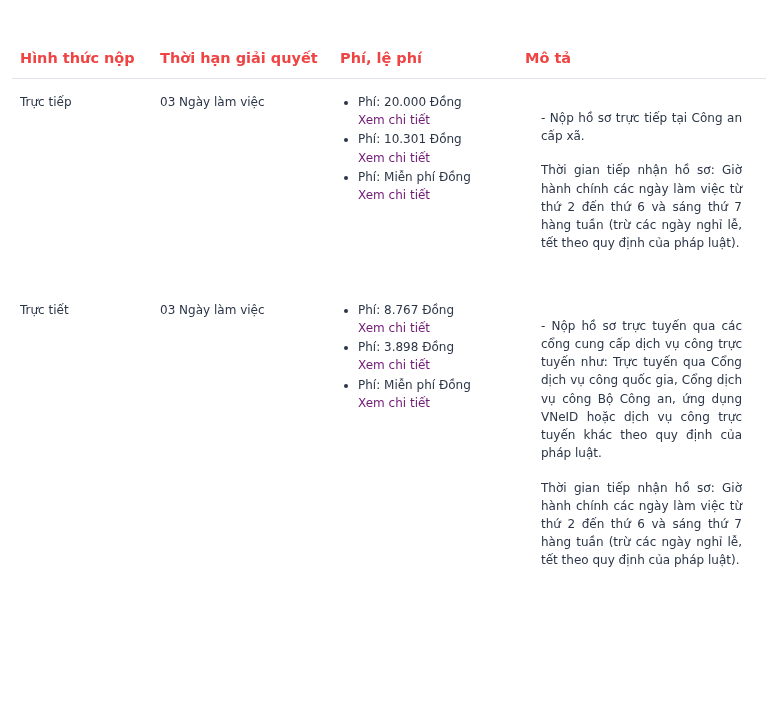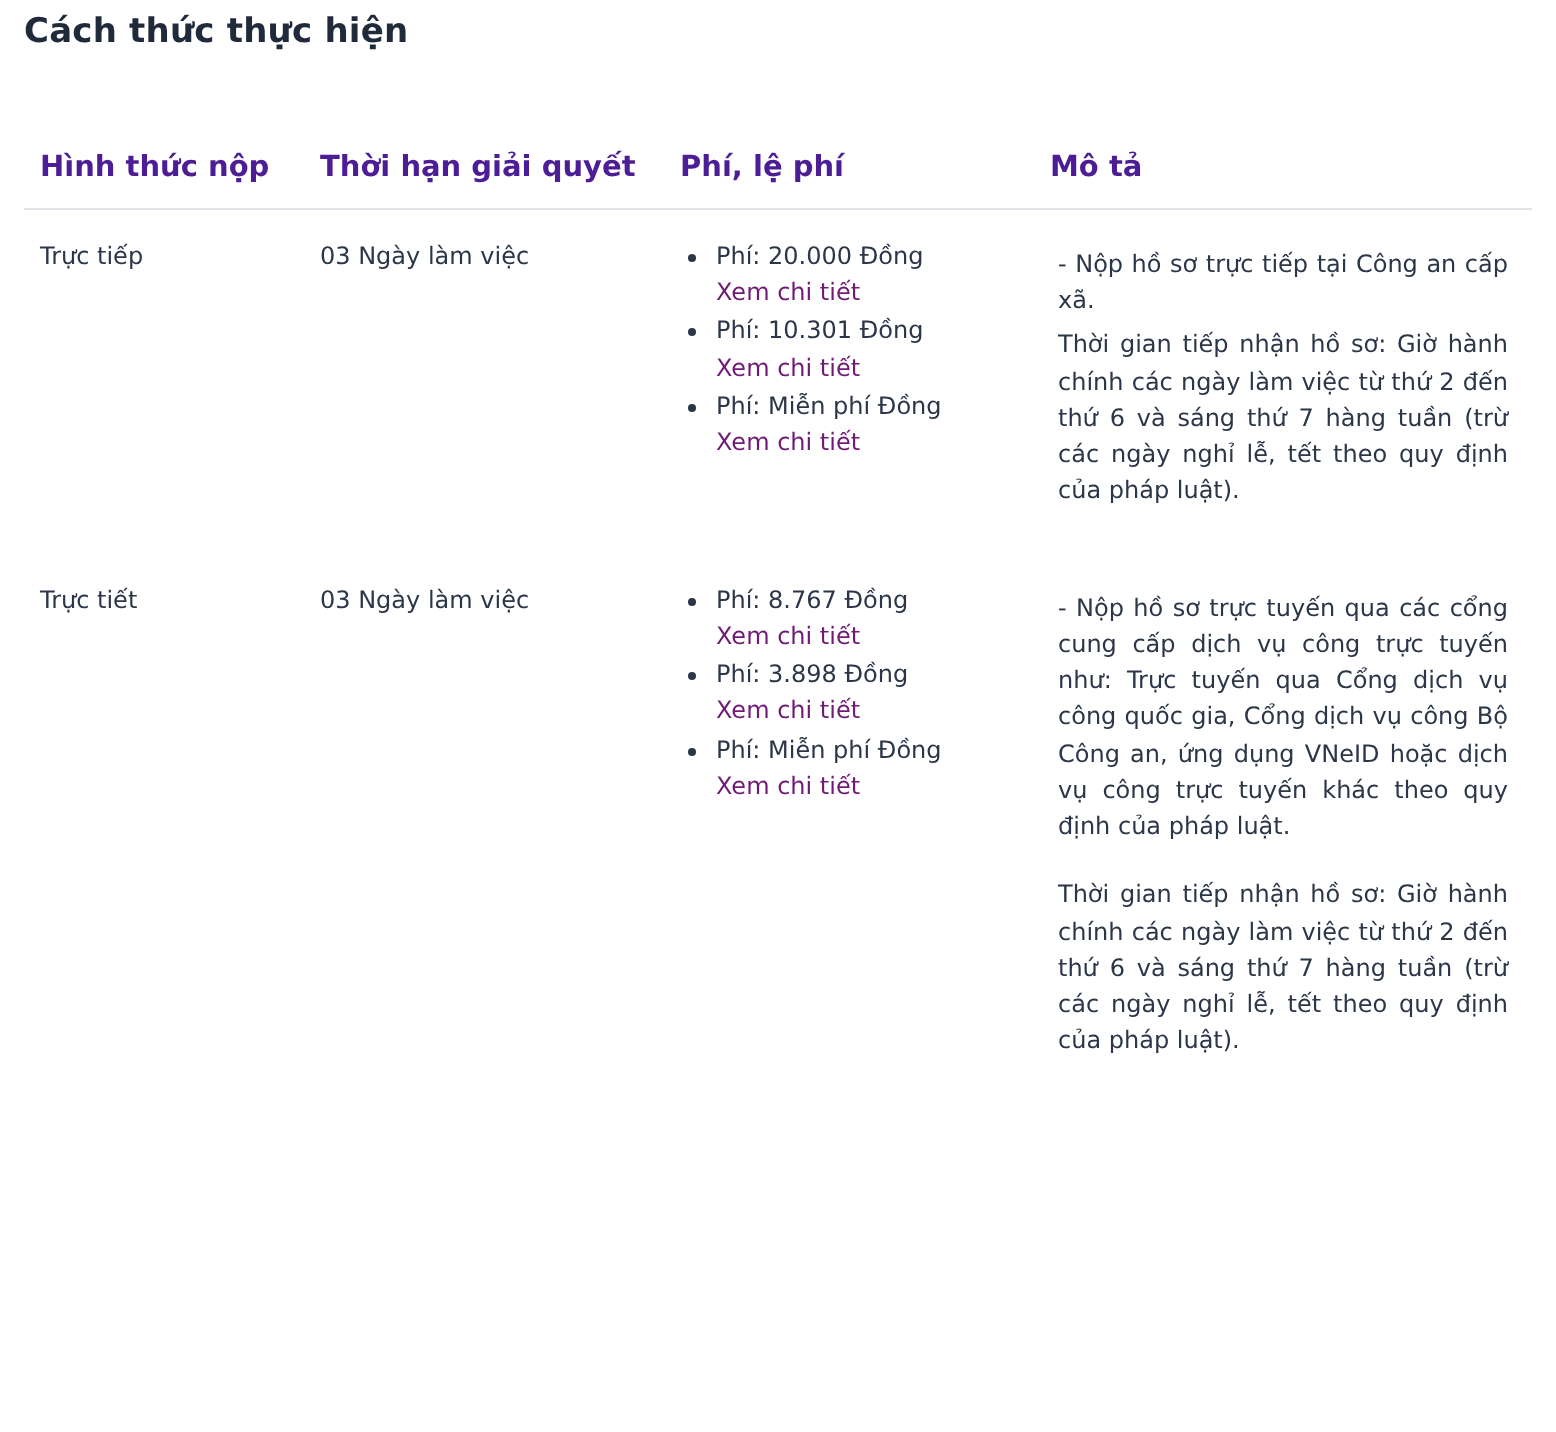--- a/index.html
+++ b/index.html
@@ -28,21 +28,21 @@
   table.method-table {
     width: 754px;
     border-collapse: collapse;
     margin-top: 40px;
     table-layout: fixed;
   }
   table.method-table thead th {
     text-align: left;
     font-size: 14.5px;
     font-weight: bold;
-    color: #4c1d95;
+    color: #ef4444;
     padding: 10px 8px 12px 8px;
     border-bottom: 1px solid #dfe3e8;
     vertical-align: bottom;
   }
   table.method-table tbody td {
     font-size: 12px;
     color: #2b3648;
     padding: 14px 8px 18px 8px;
     vertical-align: top;
     line-height: 1.52;
@@ -66,32 +66,31 @@
     white-space: nowrap;
   }
   .detail-link {
     display: block;
     color: #701a75;
     text-decoration: none;
     cursor: pointer;
   }
 
   .desc p {
-    margin: 4px;
+    margin: 16px;
     text-align: justify;
     text-justify: inter-word;
   }
   .desc p + p { margin-top: 16px; }
 </style>
 </head>
 <body>
 
 <div class="page">
 
-  <h1 class="page-title">Cách thức thực hiện</h1>
 
   <table class="method-table">
     <colgroup>
       <col class="c-form">
       <col class="c-time">
       <col class="c-fee">
       <col class="c-desc">
     </colgroup>
     <thead>
       <tr>

